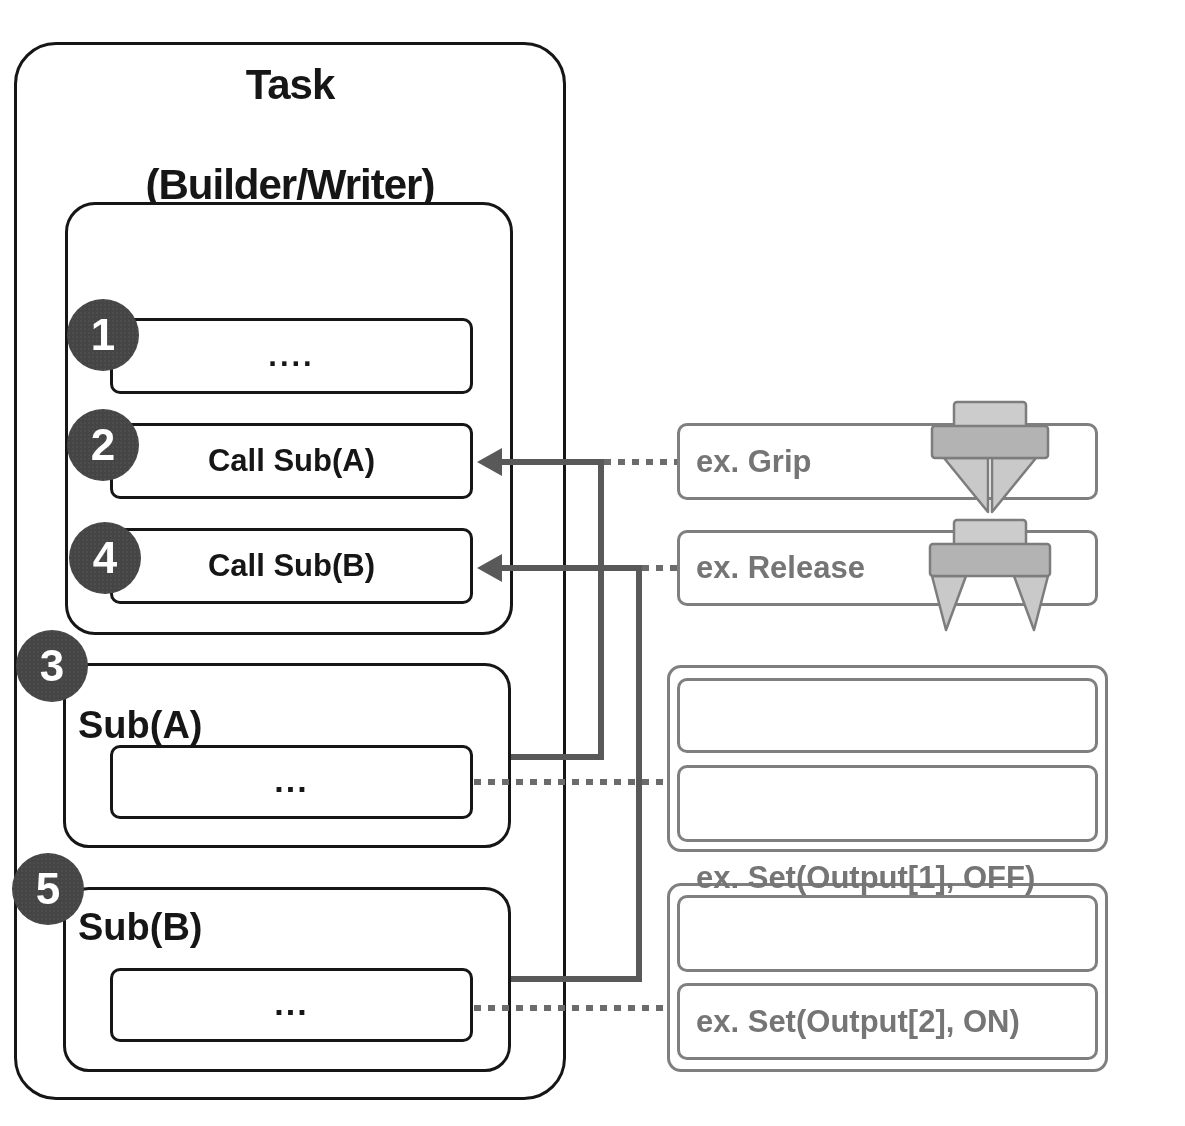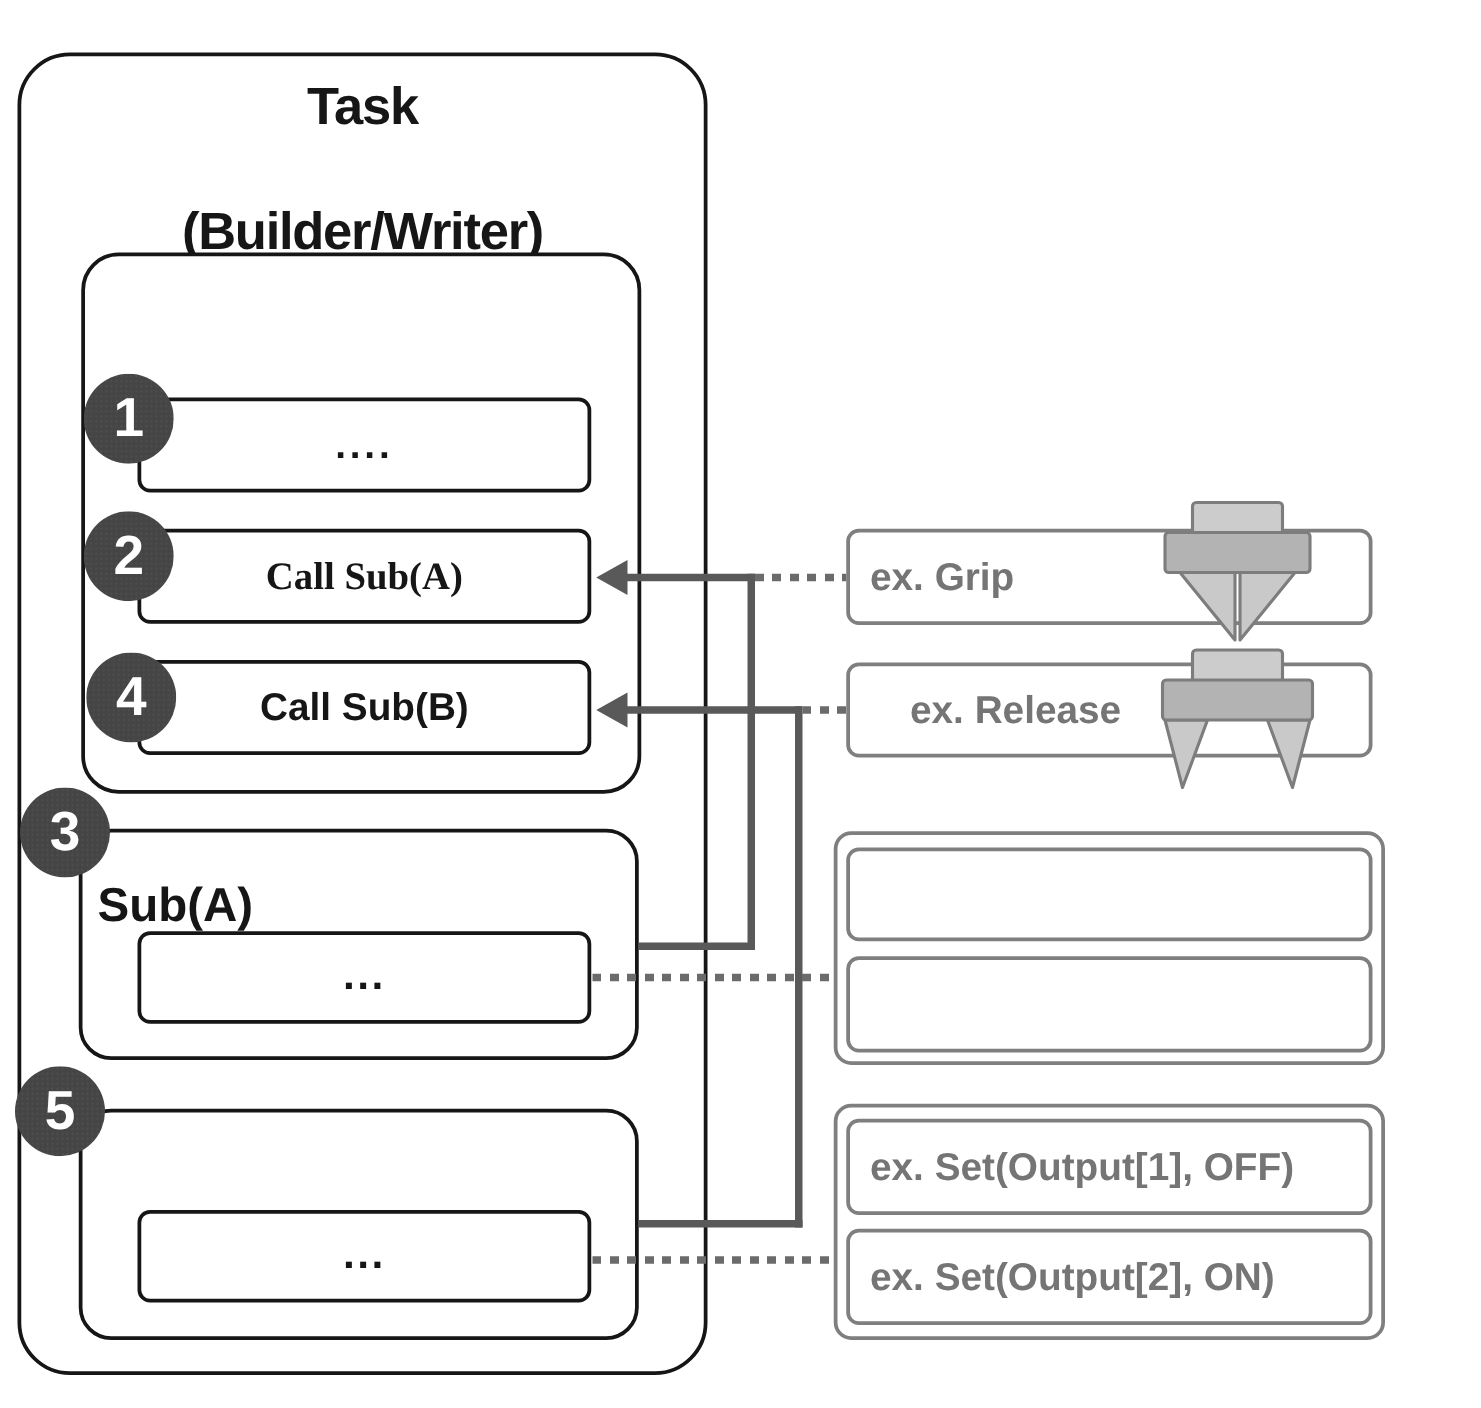--- a/index.html
+++ b/index.html
@@ -52,31 +52,32 @@
   <div class="blackbox task-box"></div>
   <div class="title task-title"><span>Task</span><br>
     <span>(Builder/Writer)</span></div>
 
   <div class="blackbox main-box"></div>
 
   <div class="blackbox item-box" style="top:318px;"></div>
   <div class="item-label" style="top:318px;letter-spacing:3px;">....</div>
 
   <div class="blackbox item-box" style="top:423px;"></div>
-  <div class="item-label" style="top:423px;font-family:Liberation Serif, serif;">Call Sub(A)</div>
+  <div class="item-label" style="top:423px;">Call Sub(A)</div>
 
   <div class="blackbox item-box" style="top:528px;"></div>
   <div class="item-label" style="top:528px;">Call Sub(B)</div>
 
   <div class="blackbox sub-box" style="top:663px;"></div>
   <div class="sub-title" style="left:78px;top:704px;">Sub(A)</div>
   <div class="blackbox sub-inner" style="top:745px;"></div>
   <div class="inner-label" style="top:745px;">...</div>
 
   <div class="blackbox sub-box" style="top:887px;"></div>
+  <div class="sub-title" style="left:78px;top:906px;">Sub(B)</div>
   <div class="blackbox sub-inner" style="top:968px;"></div>
   <div class="inner-label" style="top:968px;">...</div>
 
   <div class="badge" style="left:67px;top:299px;">1</div>
   <div class="badge" style="left:67px;top:409px;">2</div>
   <div class="badge" style="left:69px;top:522px;">4</div>
   <div class="badge" style="left:16px;top:630px;">3</div>
   <div class="badge" style="left:12px;top:853px;">5</div>
 
   <div class="arrow-left" style="left:477px;top:448px;"></div>
@@ -91,21 +92,21 @@
 
   <div class="dotted" style="left:604px;top:459px;width:73px;"></div>
   <div class="dotted" style="left:642px;top:565px;width:35px;"></div>
   <div class="dotted" style="left:474px;top:779px;width:193px;"></div>
   <div class="dotted" style="left:474px;top:1005px;width:193px;"></div>
 
   <div class="graybox" style="left:677px;top:423px;width:421px;height:77px;"></div>
   <div class="gray-label" style="left:696px;top:444px;text-align:right;">ex. Grip</div>
 
   <div class="graybox" style="left:677px;top:530px;width:421px;height:76px;"></div>
-  <div class="gray-label" style="left:696px;top:550px;margin-left:32px;">ex. Release</div>
+  <div class="gray-label" style="left:696px;top:550px;">ex. Release</div>
 
   <div class="icon-wrap" style="left:930px;top:400px;">
     <svg width="120" height="115" viewBox="0 0 120 115">
       <polygon points="14,58 58,58 58,112" fill="#c9c9c9" stroke="#7d7d7d" stroke-width="2.5" stroke-linejoin="round"></polygon>
       <polygon points="106,58 62,58 62,112" fill="#c9c9c9" stroke="#7d7d7d" stroke-width="2.5" stroke-linejoin="round"></polygon>
       <rect x="24" y="2" width="72" height="28" rx="3" fill="#cccccc" stroke="#7d7d7d" stroke-width="2.5"></rect>
       <rect x="2" y="26" width="116" height="32" rx="3" fill="#b3b3b3" stroke="#7d7d7d" stroke-width="2.5"></rect>
     </svg>
   </div>
 
@@ -117,17 +118,17 @@
       <rect x="2" y="26" width="120" height="32" rx="3" fill="#b3b3b3" stroke="#7d7d7d" stroke-width="2.5"></rect>
     </svg>
   </div>
 
   <div class="graybox gray-group" style="left:667px;top:665px;width:441px;height:187px;"></div>
   <div class="graybox" style="left:677px;top:678px;width:421px;height:75px;"></div>
   <div class="graybox" style="left:677px;top:765px;width:421px;height:77px;"></div>
 
   <div class="graybox gray-group" style="left:667px;top:883px;width:441px;height:189px;"></div>
   <div class="graybox" style="left:677px;top:895px;width:421px;height:77px;"></div>
-  <div class="gray-label" style="left:696px;top:916px;">ex. Set(Output[1], OFF)</div>
+  <div class="gray-label" style="left:696px;top:860px;">ex. Set(Output[1], OFF)</div>
   <div class="graybox" style="left:677px;top:983px;width:421px;height:77px;"></div>
   <div class="gray-label" style="left:696px;top:1004px;">ex. Set(Output[2], ON)</div>
 
 </div>
 
 </body></html>

